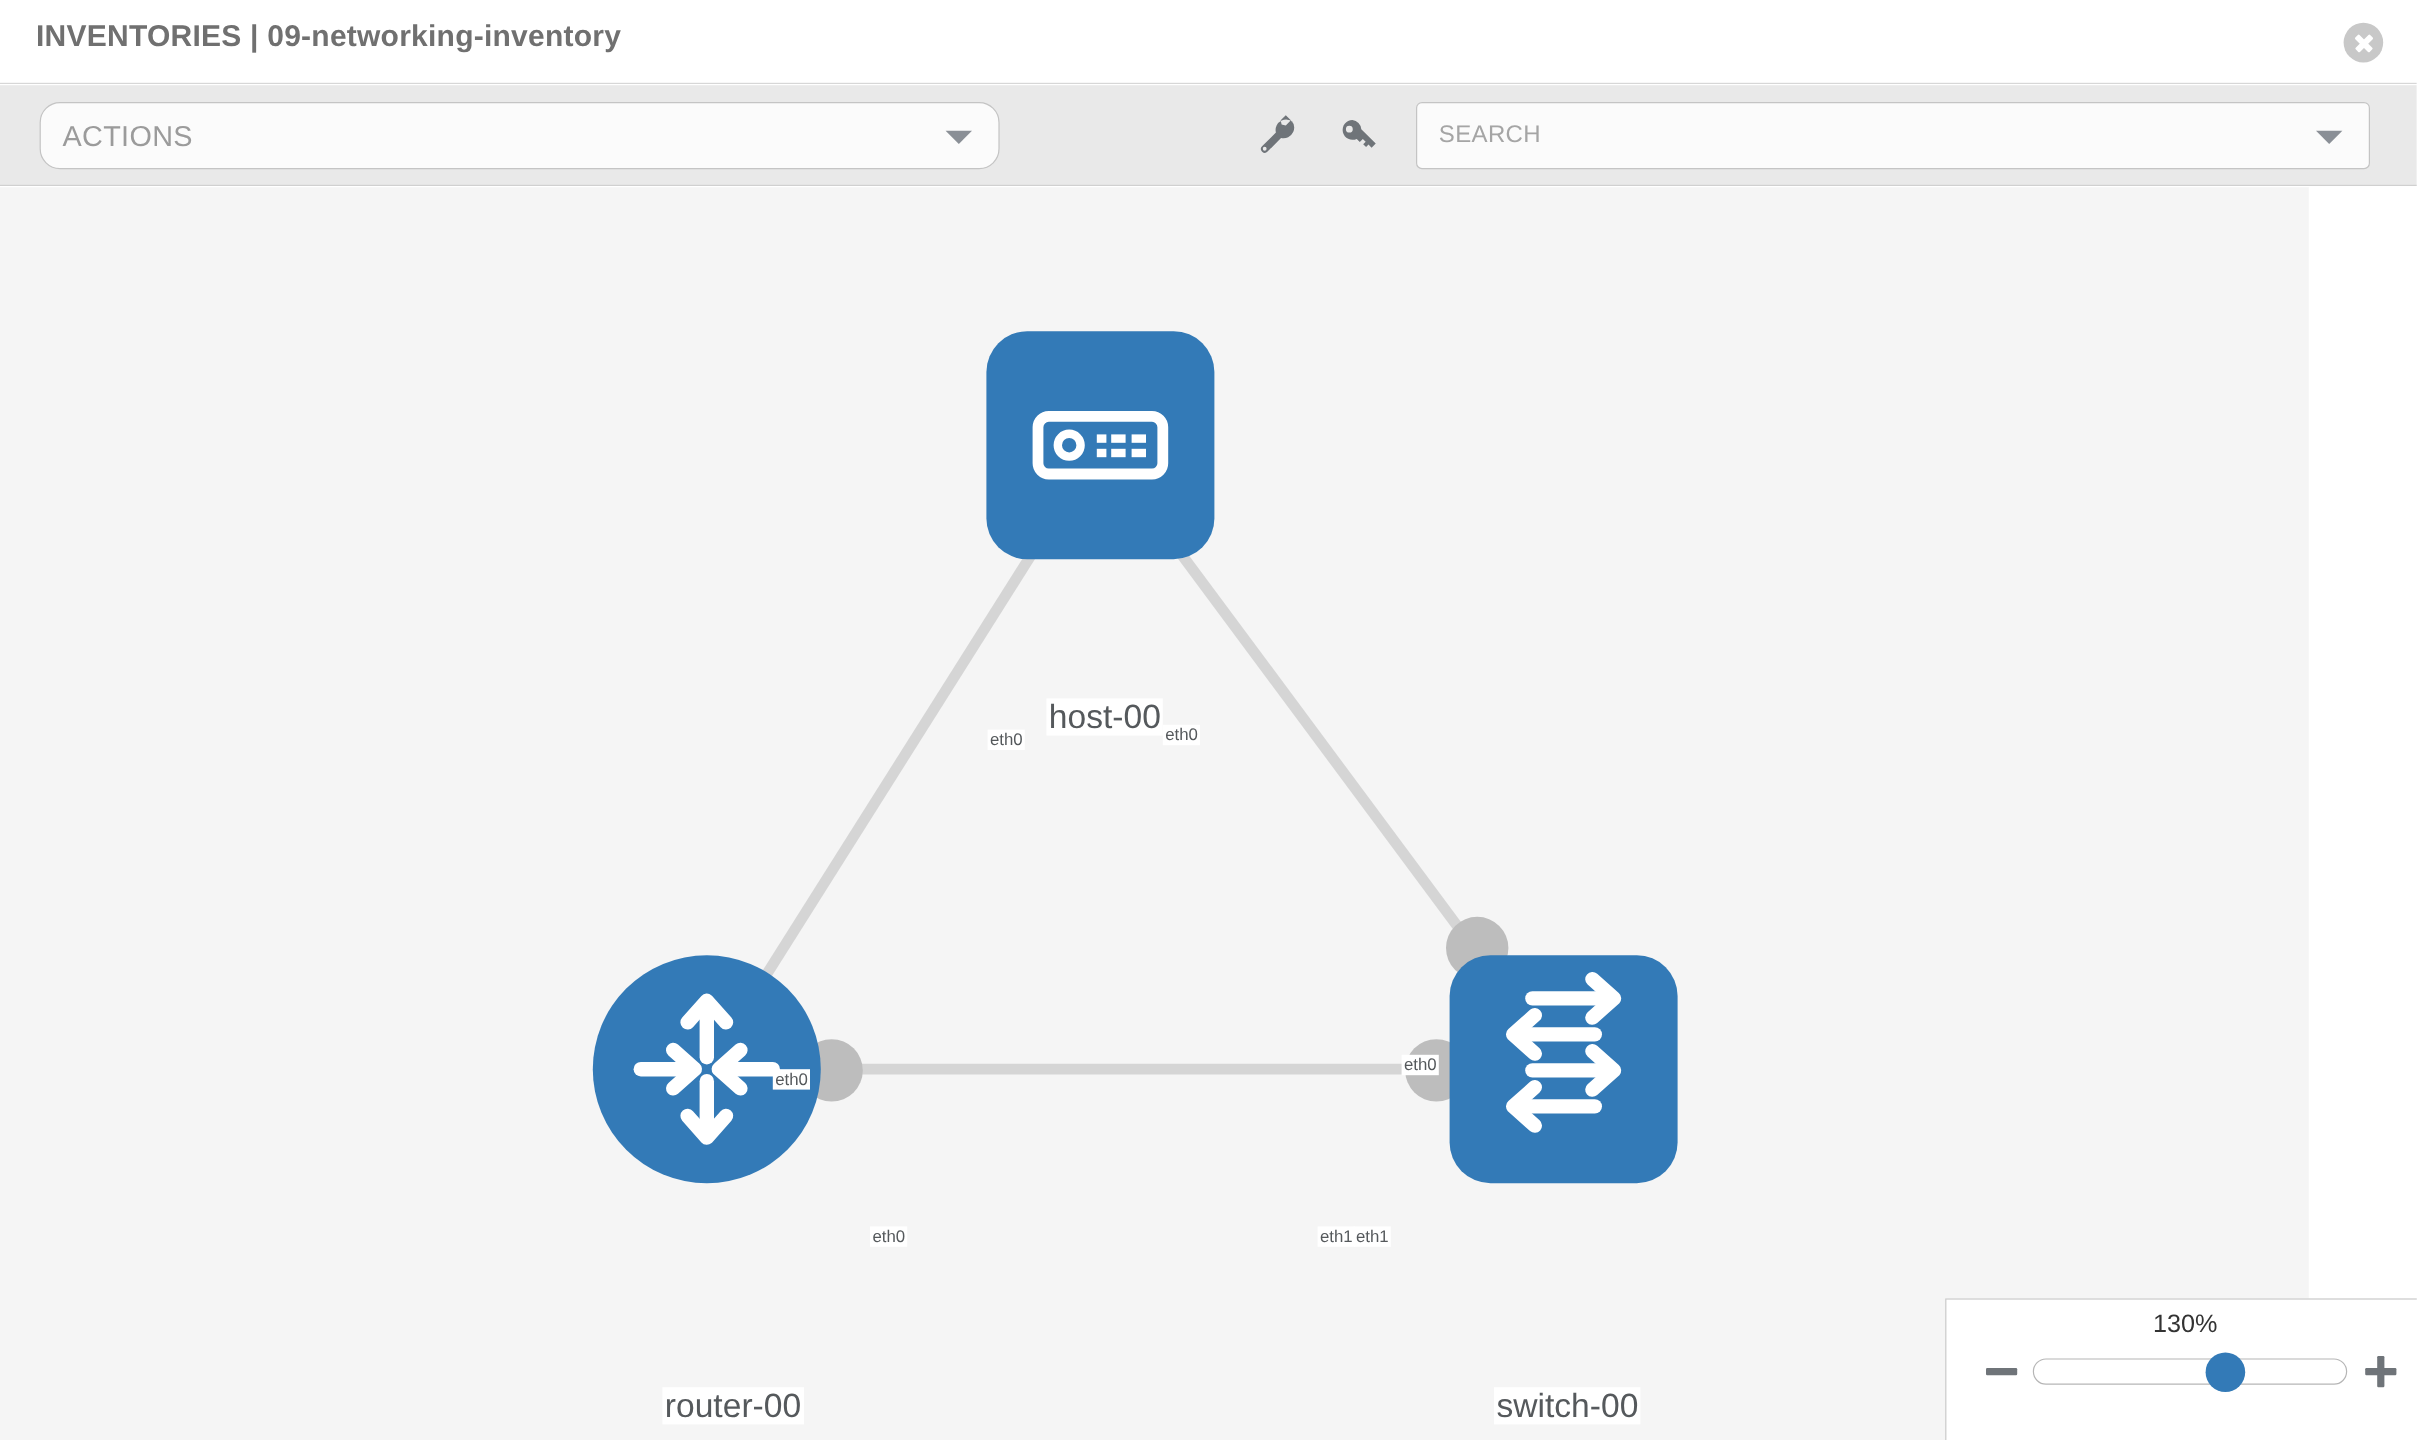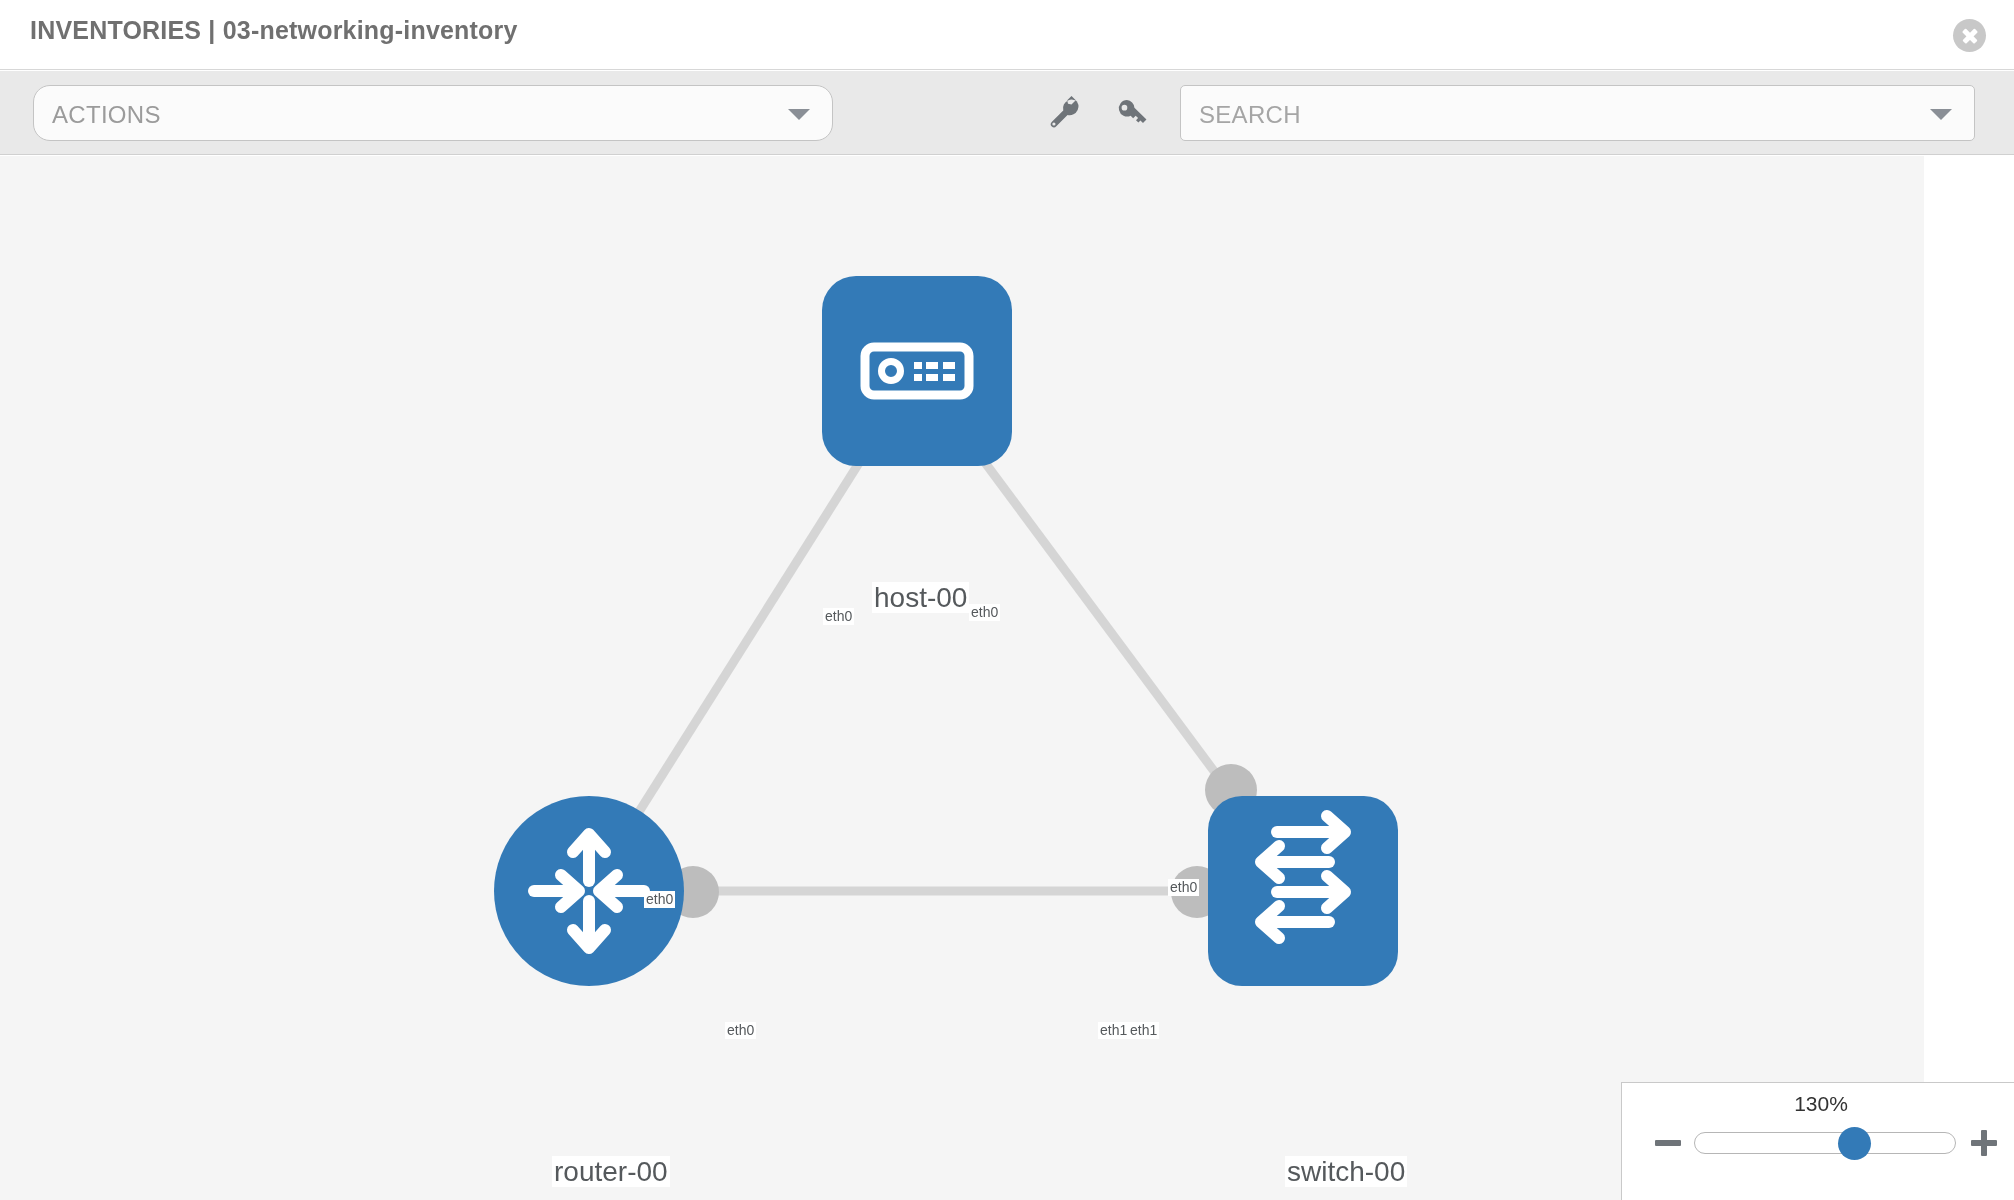--- a/index.html
+++ b/index.html
@@ -119,21 +119,21 @@
     width: 795px;
     height: 56px;
     background: #fbfbfb;
     border: 1px solid #c4c4c4;
     border-radius: 5px;
   }
   .search-label {
     position: absolute;
     left: 18px;
     top: 15px;
-    font-size: 24px;
+    font-size: 20px;
     color: #a5a5a5;
     letter-spacing: 0.3px;
   }
 
   
   .canvas {
     position: absolute;
     top: 156px; left: 0;
     width: 1924px;
     height: 1044px;
@@ -220,21 +220,21 @@
     background: #337ab7;
     cursor: pointer;
   }
 </style>
 </head>
 <body>
 
 <div id="app">
 
   <div class="header">
-    <div class="header-title">INVENTORIES | 03-networking-inventory</div>
+    <div class="header-title">INVENTORIES | 09-networking-inventory</div>
     <div class="close-btn"></div>
   </div>
 
   <div class="toolbar">
 
     <div class="actions-select">
       <span class="actions-label">ACTIONS</span>
       <span class="caret"></span>
     </div>
 
@@ -328,21 +328,21 @@
       </g>
 
       <g>
         <rect x="1208" y="640" width="190" height="190" rx="34" ry="34" fill="#337ab7"></rect>
         <use href="#glyph-switch" x="1303" y="718"></use>
       </g>
     </svg>
 
     <div class="nlabel node-name" style="left:872px; top:426px;">host-00</div>
     <div class="nlabel node-name" style="left:552px; top:1000px;">router-00</div>
-    <div class="nlabel node-name" style="left:1245px; top:1000px;margin-left:40px;">switch-00</div>
+    <div class="nlabel node-name" style="left:1245px; top:1000px;">switch-00</div>
 
     <div class="nlabel if-label" style="left:823px; top:452px;">eth0</div>
     <div class="nlabel if-label" style="left:969px; top:448px;">eth0</div>
     <div class="nlabel if-label" style="left:644px; top:735px;">eth0</div>
     <div class="nlabel if-label" style="left:1168px; top:723px;">eth0</div>
     <div class="nlabel if-label" style="left:725px; top:866px;">eth0</div>
     <div class="nlabel if-label" style="left:1098px; top:866px;">eth1</div>
     <div class="nlabel if-label" style="left:1128px; top:866px;">eth1</div>
   </div>
 

